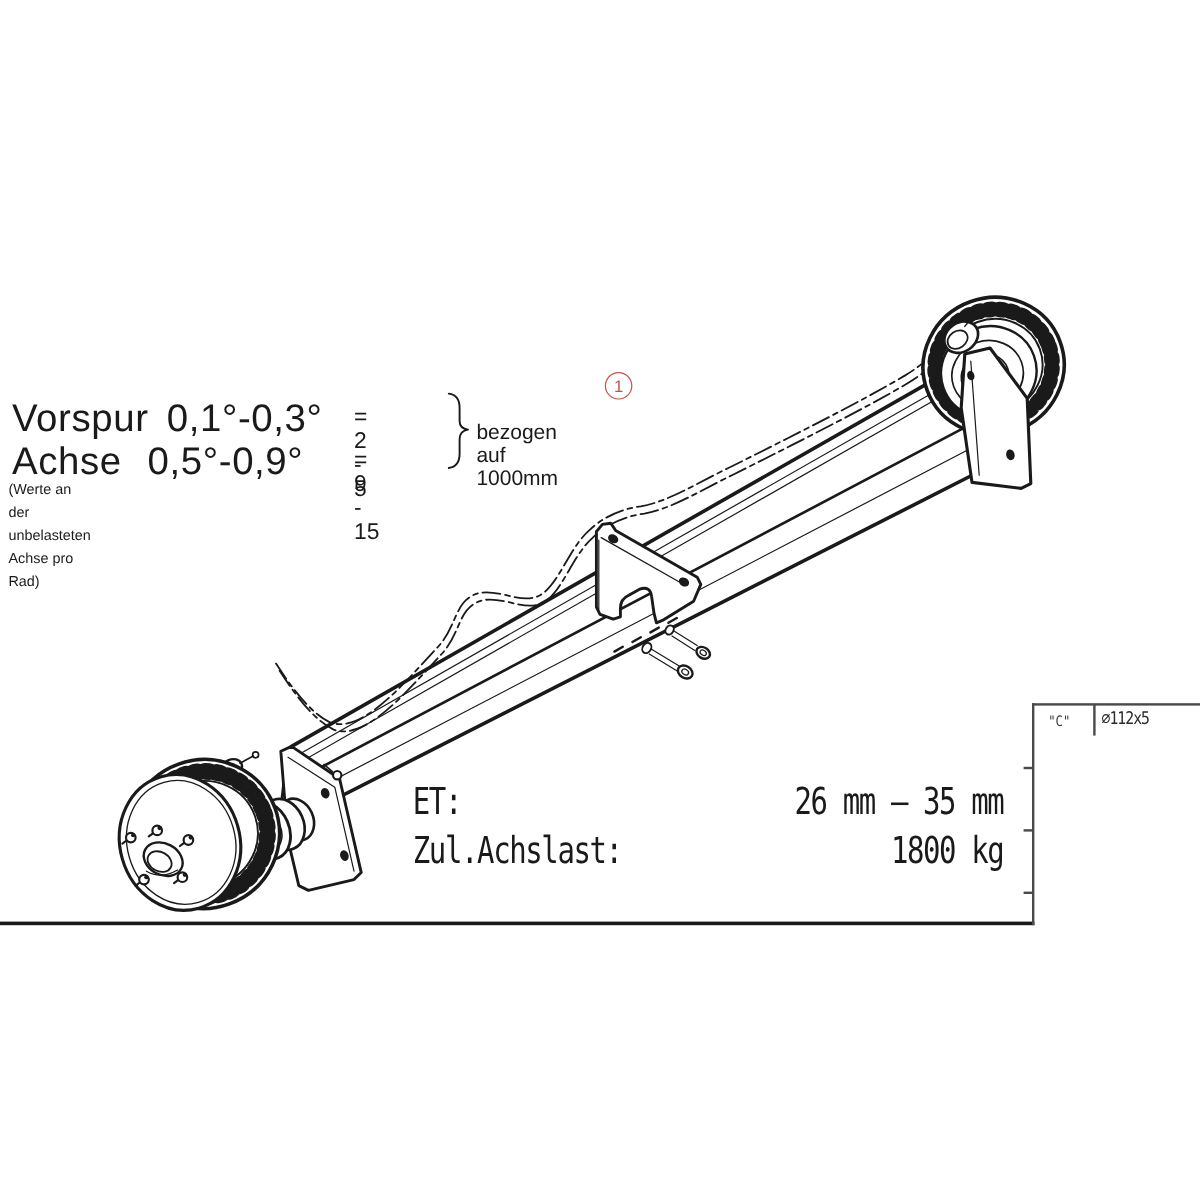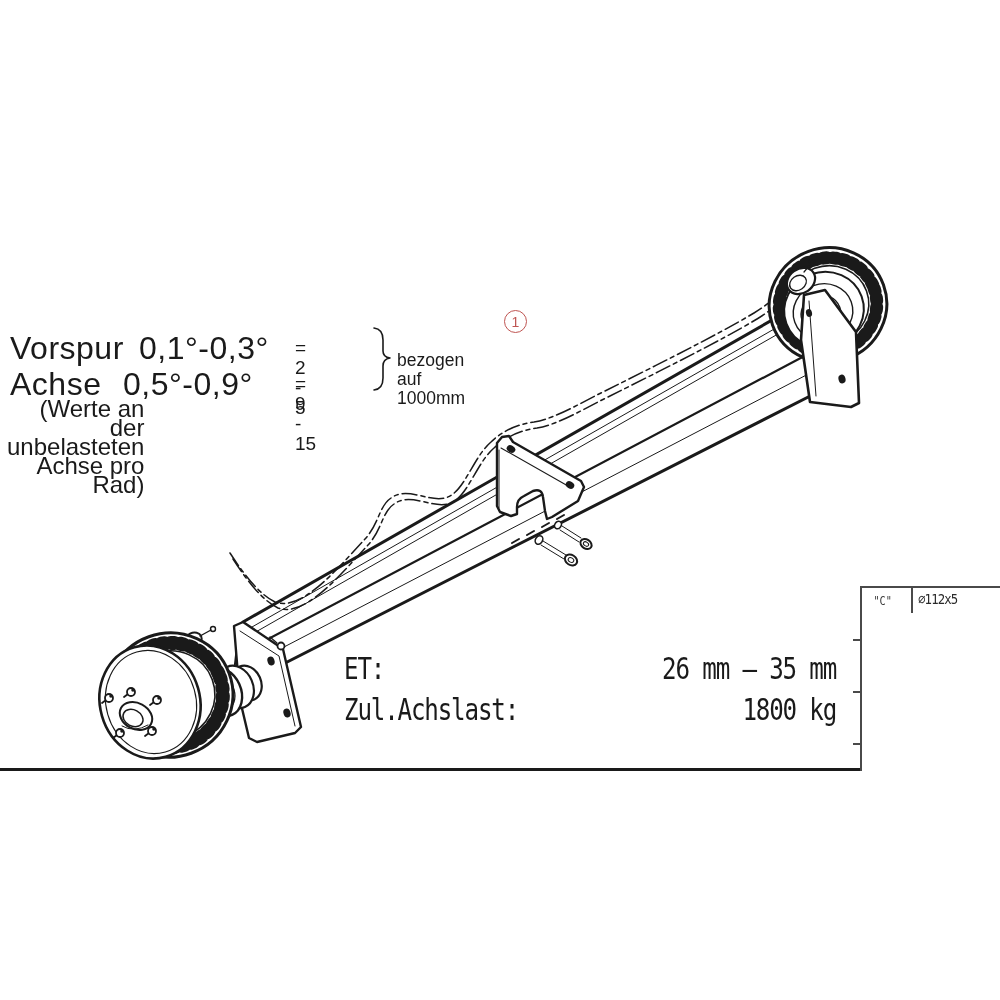--- a/index.html
+++ b/index.html
@@ -4,21 +4,21 @@
 <style>
   html,body{margin:0;padding:0;}
   body{
     width:1000px;height:1000px;position:relative;background:#ffffff;
     font-family:"Liberation Sans", sans-serif;color:#1a1a1a;overflow:hidden;
   }
   .abs{position:absolute;}
   
   .big-label{font-size:32px;line-height:34px;letter-spacing:0.5px;}
   .eq-label{font-size:19px;line-height:20px;}
-  .footnote{font-size:24px;line-height:19px;text-align:right;}
+  .footnote{font-size:12px;line-height:19px;}
   .brace-note{font-size:17.5px;line-height:19px;}
   
   .callout{
     left:504px;top:310px;width:23px;height:23px;border:1.6px solid #bf5552;
     border-radius:50%;color:#bf5552;font-size:14px;line-height:23px;
     text-align:center;box-sizing:border-box;
   }
   
   .cad{font-family:"DejaVu Sans Mono","DejaVu Sans",monospace;}
   .spec-table{left:344px;top:645px;width:492px;}

